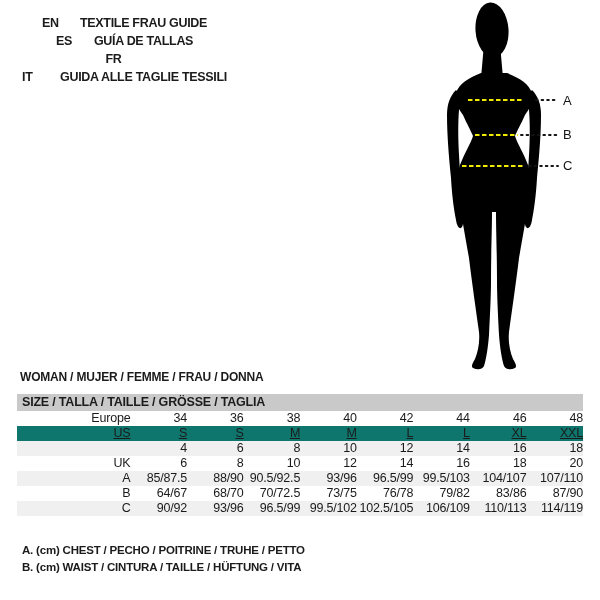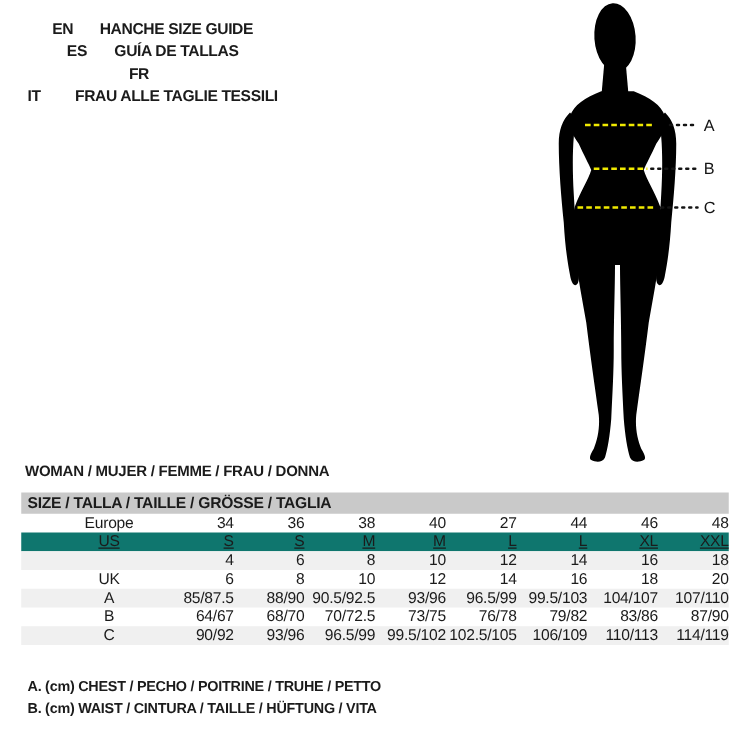--- a/index.html
+++ b/index.html
@@ -18,46 +18,46 @@
   .m-label{position:absolute;left:148px;width:20px;font-size:13px;font-weight:400;color:#141414;}
   .m-label.a{top:93px;}
   .m-label.b{top:127px;}
   .m-label.c{top:158px;}
   
   .section-title{position:absolute;left:20px;top:370px;font-size:12px;font-weight:700;letter-spacing:-0.2px;text-align:right;}
   
   .size-table{position:absolute;left:17px;top:394px;width:566px;font-size:12.5px;letter-spacing:-0.2px;}
   .st-header{height:17px;line-height:17px;padding-left:5px;font-weight:700;}
   .st-row{display:flex;height:15px;line-height:15px;}
-  .st-label{width:95px;padding-left:5px;box-sizing:border-box;text-align:center;margin-left:22px;}
+  .st-label{width:95px;padding-left:5px;box-sizing:border-box;text-align:right;margin-left:22px;}
   .st-cell{width:58.9px;text-align:right;}
   
   .legend{position:absolute;left:22px;top:542px;}
   .legend-row{height:17px;line-height:17px;font-size:11.5px;font-weight:700;letter-spacing:-0.2px;white-space:nowrap;}
 </style>
 </head>
 <body>
 
 <div class="canvas">
 
   <div class="lang-list">
     <div class="lang-row">
       <span class="lang-code">EN</span>
-      <span class="lang-text">HANCHE SIZE GUIDE</span>
+      <span class="lang-text">TEXTILE FRAU GUIDE</span>
     </div>
     <div class="lang-row">
       <span class="lang-code">ES</span>
       <span class="lang-text">GUÍA DE TALLAS</span>
     </div>
     <div class="lang-row">
       <span class="lang-code">FR</span>
     </div>
     <div class="lang-row">
       <span class="lang-code">IT</span>
-      <span class="lang-text">FRAU ALLE TAGLIE TESSILI</span>
+      <span class="lang-text">GUIDA ALLE TAGLIE TESSILI</span>
     </div>
   </div>
 
   <div class="figure-wrap">
     <svg width="185" height="380" viewBox="0 0 185 380">
 
       <ellipse cx="77" cy="30" rx="16.5" ry="27.5" fill="#000" transform="rotate(-4 77 30)"></ellipse>
 
       <path d="M69,44 L85,44 L88,78 L66,78 Z" fill="#000"></path>
 
@@ -128,21 +128,21 @@
 
   <div class="size-table">
     <div class="st-header" style="background:#c9c9c9;">SIZE / TALLA / TAILLE / GRÖSSE / TAGLIA</div>
 
     <div class="st-row">
       <span class="st-label">Europe</span>
       <span class="st-cell">34</span>
       <span class="st-cell">36</span>
       <span class="st-cell">38</span>
       <span class="st-cell">40</span>
-      <span class="st-cell">27</span>
+      <span class="st-cell">42</span>
       <span class="st-cell">44</span>
       <span class="st-cell">46</span>
       <span class="st-cell">48</span>
     </div>
 
     <div class="st-row" style="background:#0f766e;text-decoration:underline;">
       <span class="st-label">US</span>
       <span class="st-cell">S</span>
       <span class="st-cell">S</span>
       <span class="st-cell">M</span>

